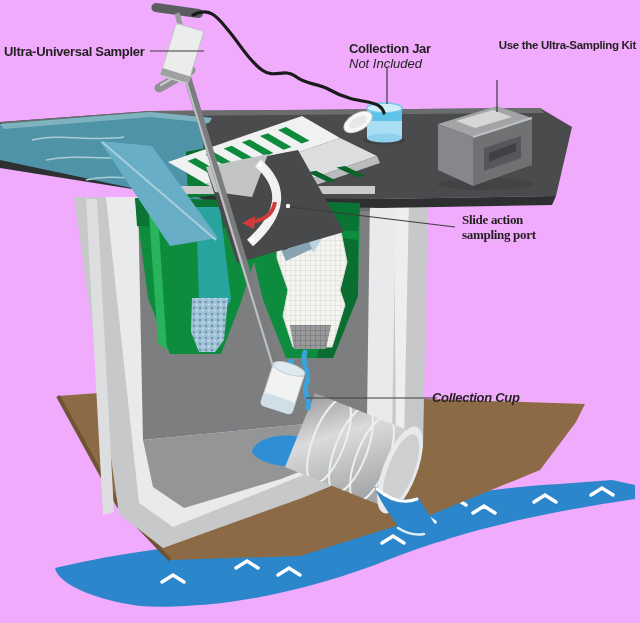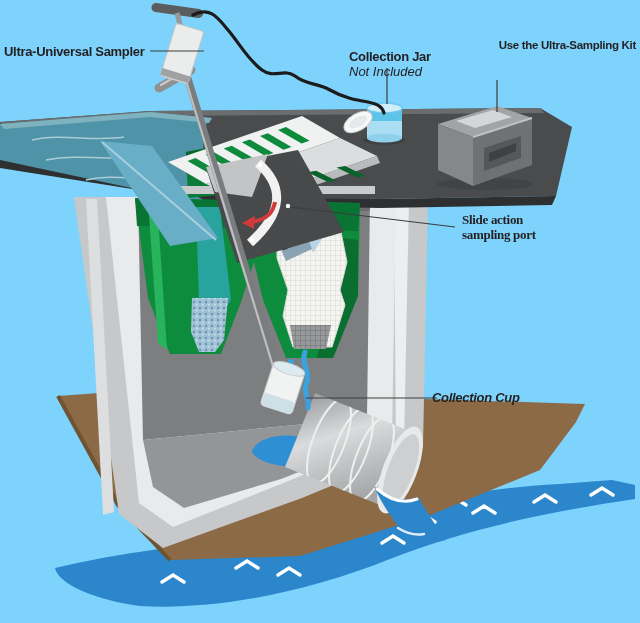--- a/index.html
+++ b/index.html
@@ -1,29 +1,29 @@
 <!DOCTYPE html>
 <html><head>
 <meta charset="utf-8">
 <style>
   html,body{margin:0;padding:0;background:#ffffff;}
   .stage{
-    position:relative;width:640px;height:623px;background:#7dd3fc;
+    position:relative;width:640px;height:623px;background:#f0abfc;
     font-family:"Liberation Sans", sans-serif;overflow:hidden;
   }
   .stage svg{position:absolute;left:0;top:0;}
   .lbl{
     position:absolute;color:#231f20;font-size:13px;font-weight:700;
     letter-spacing:-0.3px;line-height:15px;white-space:nowrap;
   }
   .lbl .note{display:block;font-style:italic;font-weight:400;font-size:13px;letter-spacing:0;}
   .lbl-kit{text-align:center;right:4px;top:38px;font-size:11.5px;}
   .lbl-kit span{display:block;}
   .lbl-sampler{left:4px;top:44px;}
-  .lbl-jar{left:349px;top:49px;}
+  .lbl-jar{left:349px;top:41px;}
   .lbl-port{left:462px;top:212px;font-family:Liberation Serif, serif;}
   .lbl-cup{left:432px;top:390px;font-style:italic;}
 </style>
 </head>
 <body>
 
 <div class="stage">
 
 <svg width="640" height="623" viewBox="0 0 640 623">
   <defs>

